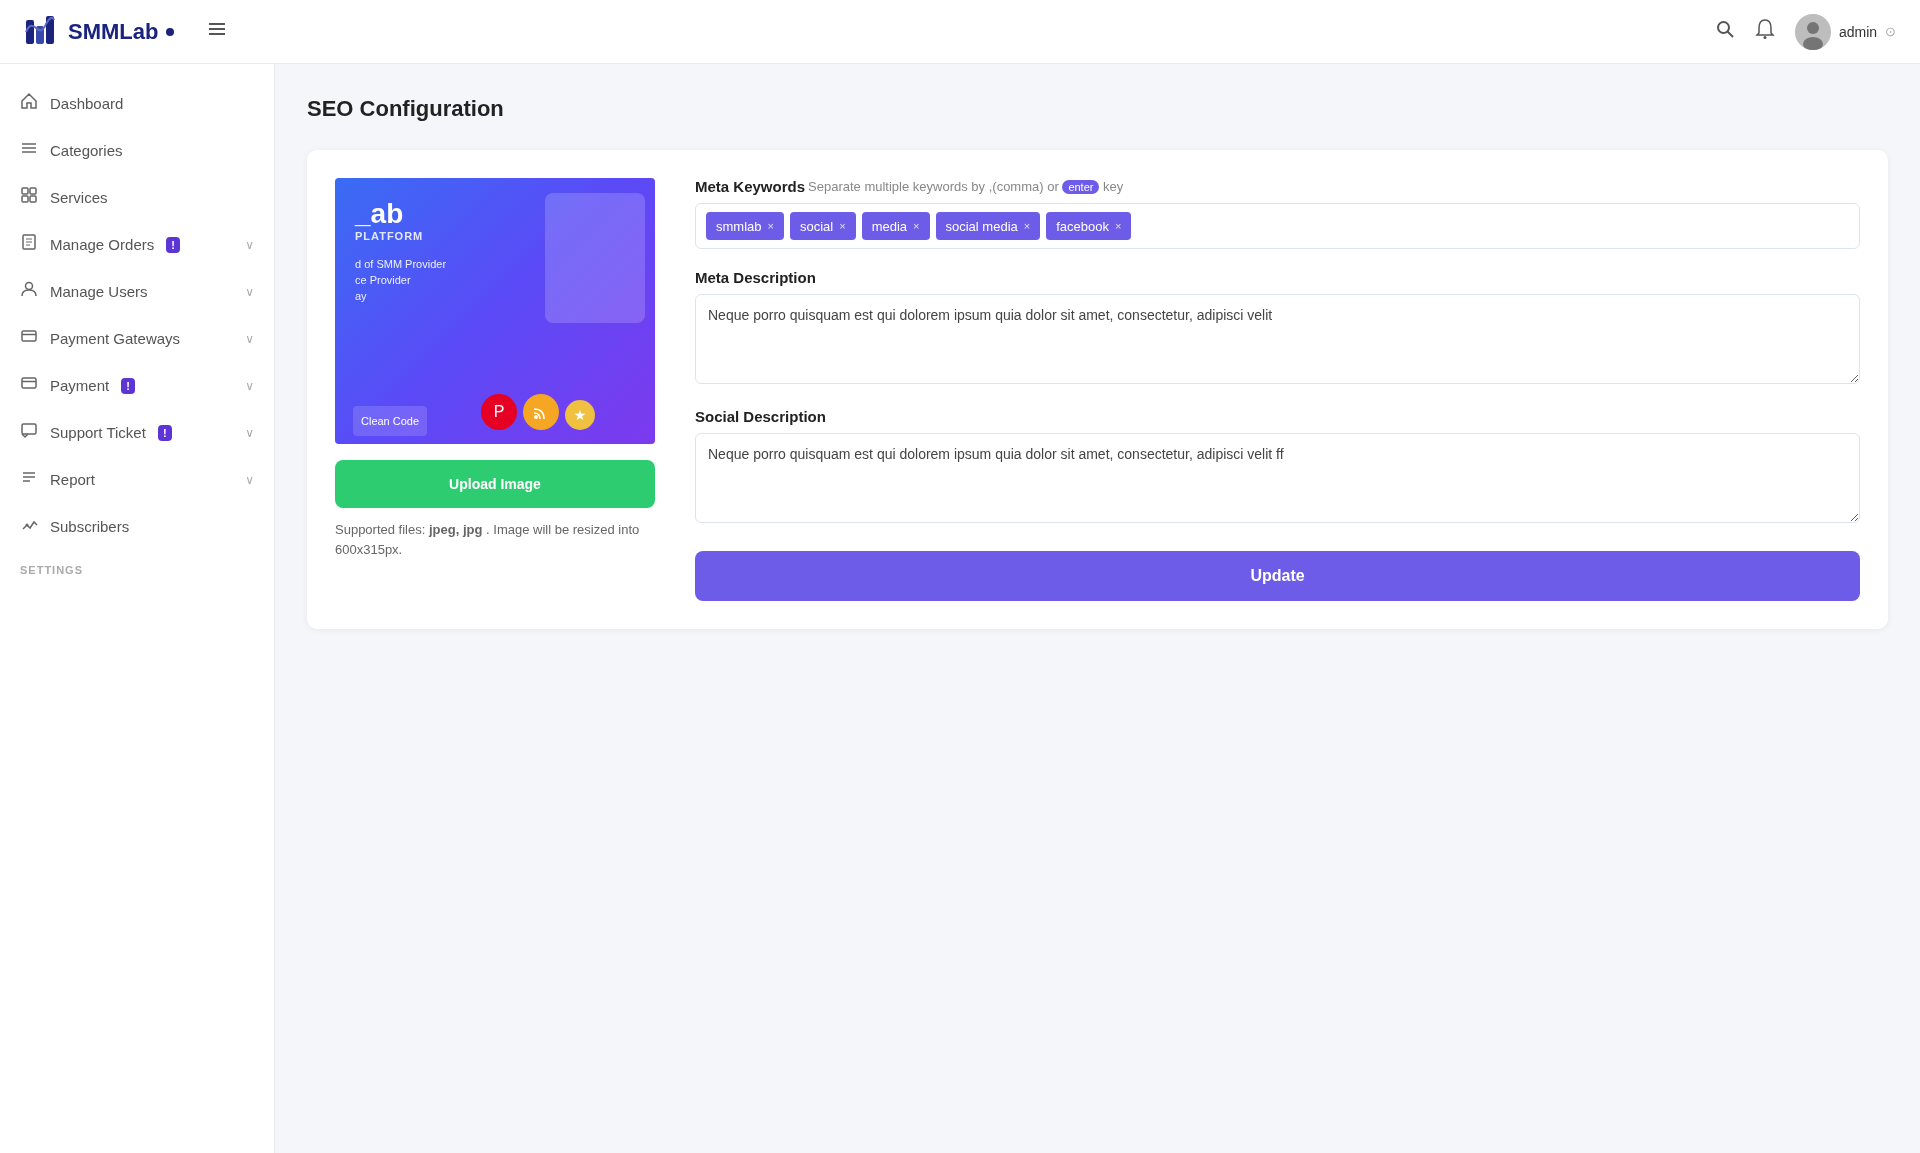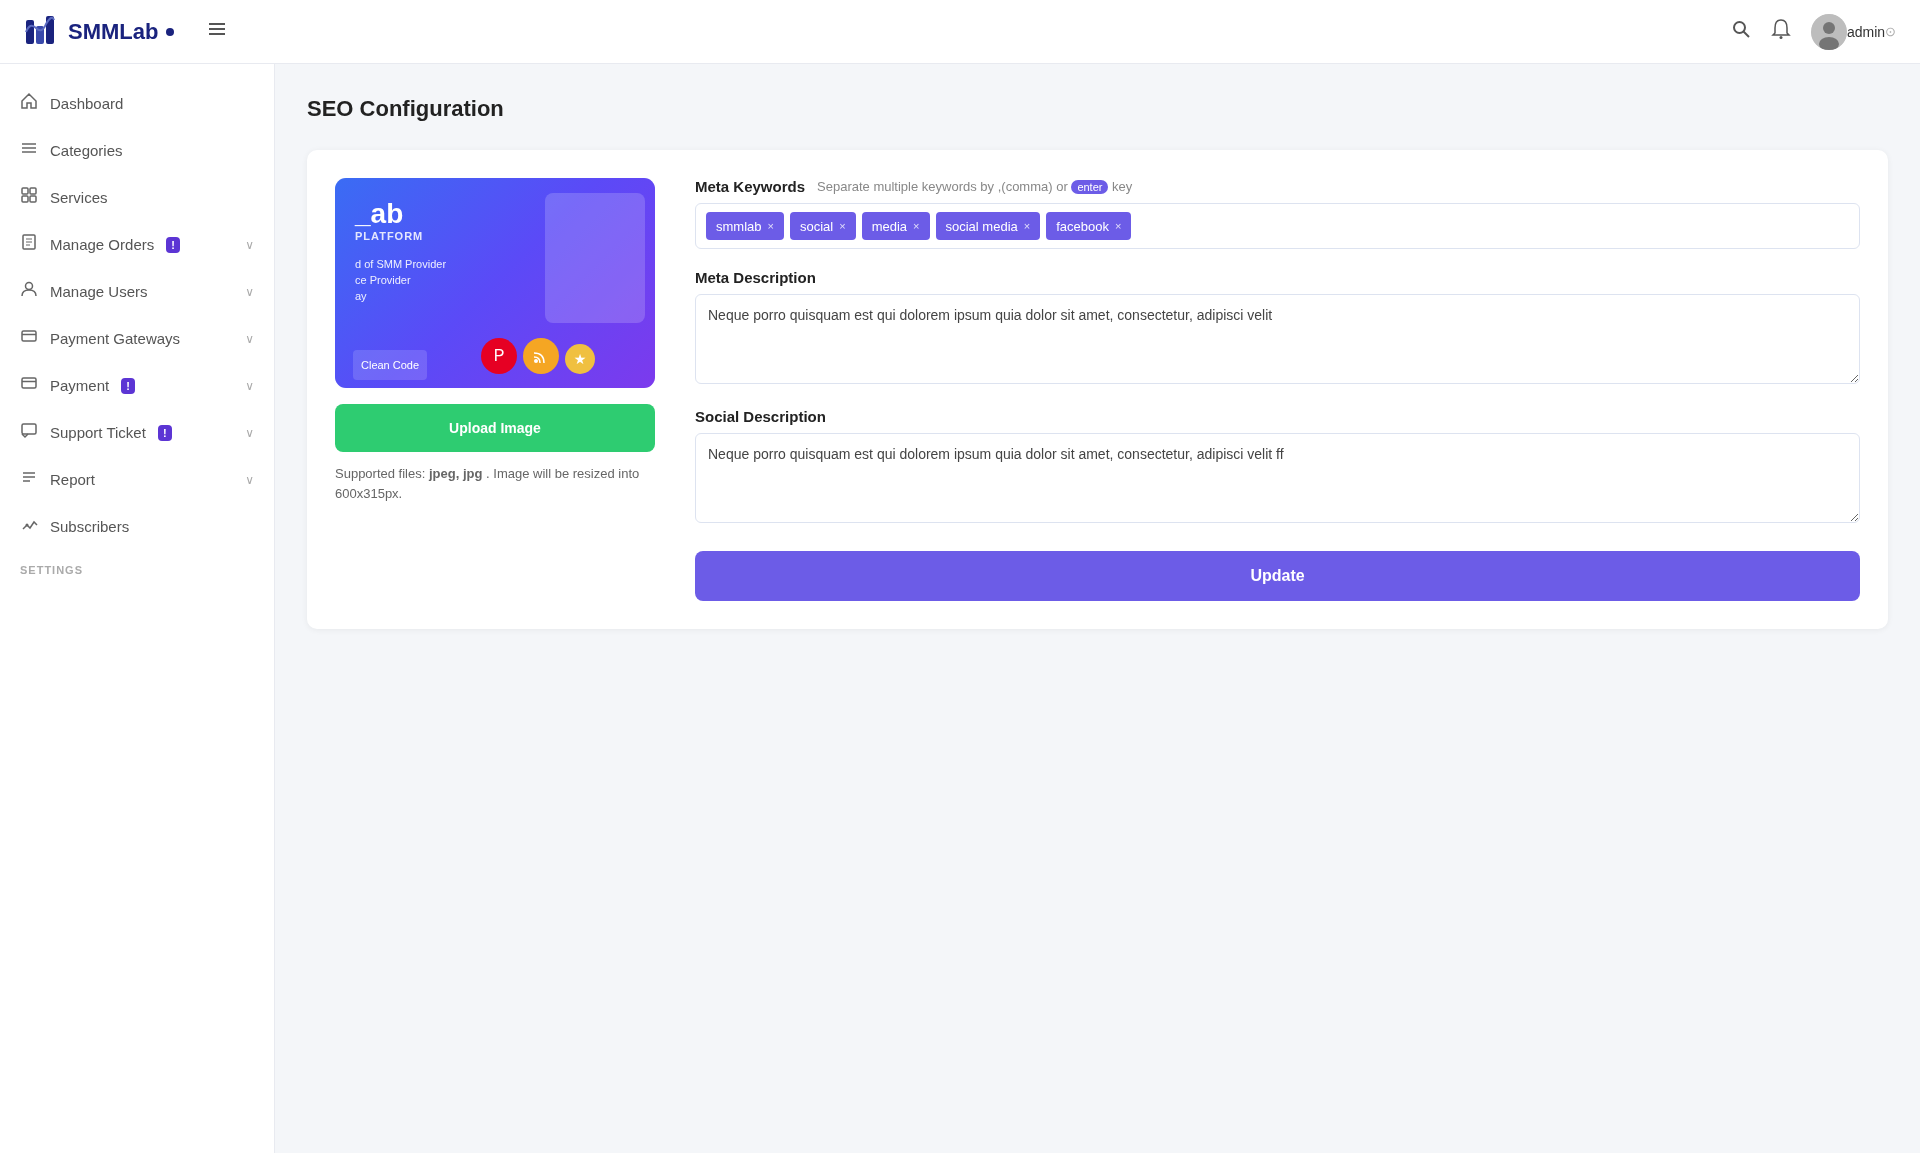--- a/index.html
+++ b/index.html
@@ -16,21 +16,21 @@
       border-bottom: 1px solid #e8eaf0;
       z-index: 100;
       flex-shrink: 0;
     }
     .header-left { display: flex; align-items: center; gap: 32px; }
     .logo { display: flex; align-items: center; gap: 4px; }
     .logo-text { font-size: 22px; font-weight: 700; color: #1a237e; }
     .header-menu-icon { font-size: 20px; color: #555; cursor: pointer; }
     .header-right { display: flex; align-items: center; gap: 20px; }
     .header-search-icon, .header-bell-icon { font-size: 20px; color: #555; cursor: pointer; }
-    .header-user { display: flex; align-items: center; cursor: pointer; }
+    .header-user { display: flex; align-items: center; gap: 8px; cursor: pointer; }
     .avatar { width: 36px; height: 36px; border-radius: 50%; background: #ccc; overflow: hidden; display: flex; align-items: center; justify-content: center; font-size: 16px; }
     .username { font-size: 14px; color: #333; font-weight: 500; }
 
     
     .layout { display: flex; flex: 1; overflow: hidden; }
 
     
     .sidebar {
       width: 275px;
       background: #fff;
@@ -80,22 +80,22 @@
       padding: 28px;
       box-shadow: 0 1px 6px rgba(0,0,0,0.06);
     }
     .card-inner { display: flex; gap: 40px; }
     .card-left { flex: 0 0 320px; }
     .card-right { flex: 1; }
 
     
     .image-preview {
       width: 100%;
-      height: 210px;
-      border-radius: 11px;
+      height: 266px;
+      border-radius: 4px;
       overflow: hidden;
       margin-bottom: 16px;
       background: #d0d8f0;
     }
     .image-preview .preview-inner {
       width: 100%;
       height: 100%;
       background: linear-gradient(135deg, #3a6cf4 0%, #5b4af7 50%, #7c3aed 100%);
       display: flex;
       align-items: center;
@@ -134,21 +134,21 @@
       border: none;
       border-radius: 8px;
       cursor: pointer;
       margin-bottom: 12px;
     }
     .upload-hint { font-size: 13px; color: #666; line-height: 1.5; }
     .upload-hint strong { font-weight: 700; }
 
     
     .form-group { margin-bottom: 20px; }
-    .form-label { font-size: 15px; font-weight: 600; color: #222; margin-bottom: 8px; display: flex; align-items: center; gap: 12px; }
+    .form-label { font-size: 15px; font-weight: 600; color: #222; margin-bottom: 8px; display: flex; align-items: center; gap: 3px; }
     .form-hint { font-size: 13px; color: #888; font-weight: 400; }
     .form-hint .enter-key {
       background: #6c5ce7;
       color: #fff;
       font-size: 11px;
       padding: 1px 6px;
       border-radius: 7px;
     }
 
     

